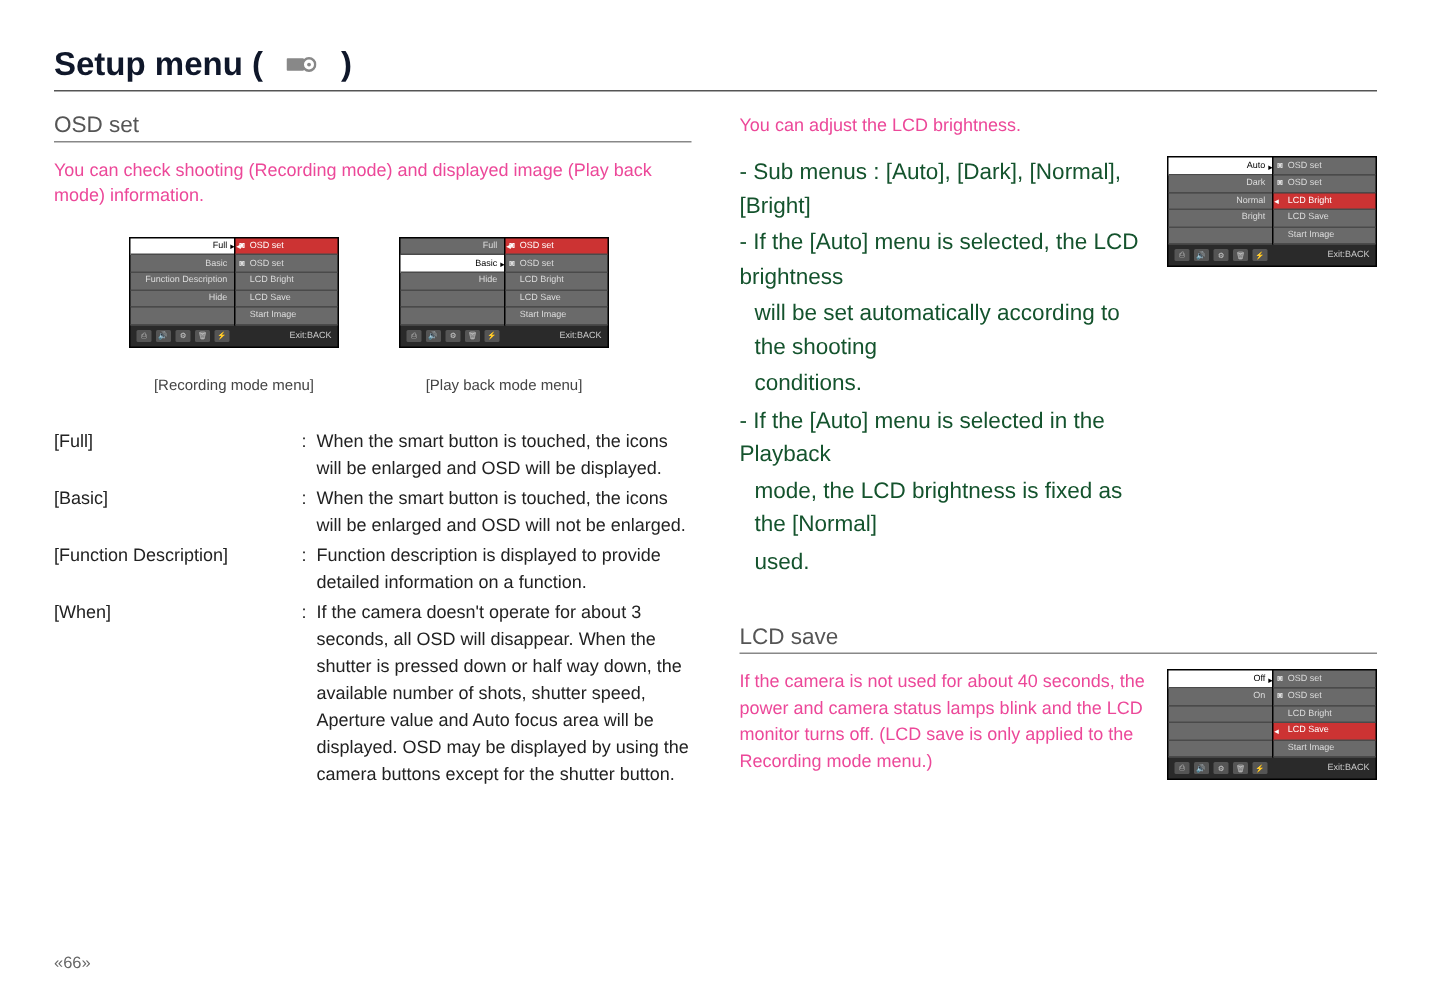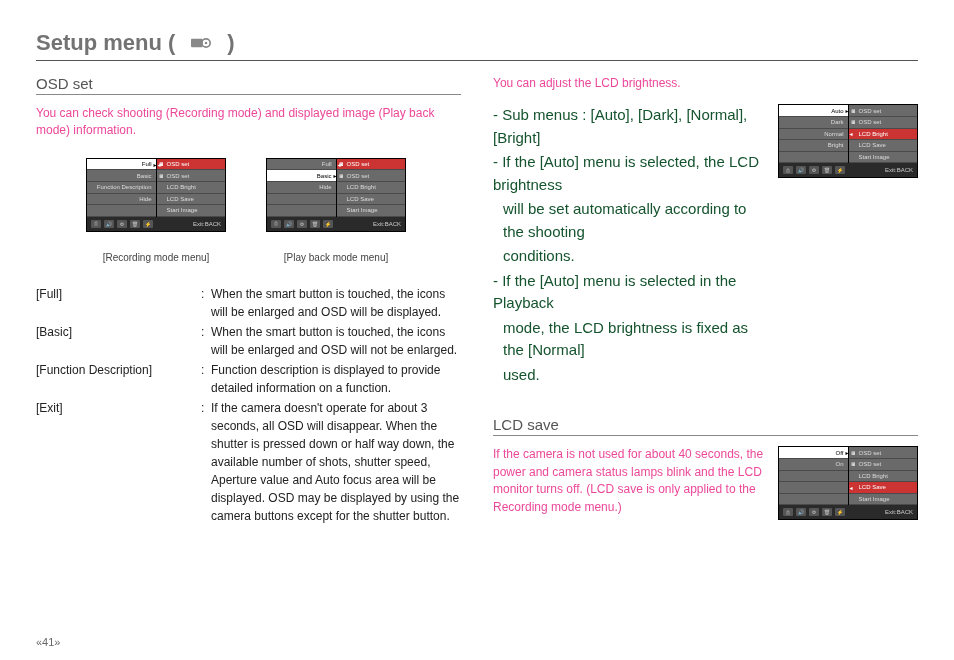--- a/index.html
+++ b/index.html
@@ -8,21 +8,21 @@
     height: 660px;
     background: #fff;
     font-family: Arial, Helvetica, sans-serif;
     color: #333;
     position: relative;
     padding: 30px 36px 20px 36px;
   }
   .page-title {
     font-size: 22px;
     font-weight: bold;
-    color: #737373;
+    color: #0f172a;
     padding-bottom: 4px;
     border-bottom: 1.5px solid #555;
     margin-bottom: 14px;
     display: flex;
     align-items: center;
     gap: 16px;
   }
   .gear-icon {
     display: inline-flex;
     width: 20px; height: 14px;
@@ -236,21 +236,21 @@
           <div class="term">[Basic]</div>
           <div class="colon">:</div>
           <div class="desc">When the smart button is touched, the icons will be enlarged and OSD will not be enlarged.</div>
         </div>
         <div class="row">
           <div class="term">[Function Description]</div>
           <div class="colon">:</div>
           <div class="desc">Function description is displayed to provide detailed information on a function.</div>
         </div>
         <div class="row">
-          <div class="term">[Exit]</div>
+          <div class="term">[When]</div>
           <div class="colon">:</div>
           <div class="desc">If the camera doesn't operate for about 3 seconds, all OSD will disappear. When the shutter is pressed down or half way down, the available number of shots, shutter speed, Aperture value and Auto focus area will be displayed. OSD may be displayed by using the camera buttons except for the shutter button.</div>
         </div>
       </div>
   </div>
 
   <div class="col">
     <p class="intro" style="margin-bottom:12px">You can adjust the LCD brightness.</p>
 
     <div class="right-flex">
@@ -349,13 +349,13 @@
               <span>🗑</span>
               <span>⚡</span>
             </div>
             <span>Exit:BACK</span>
           </div>
         </div>
     </div>
   </div>
 </div>
 
-<div class="page-num">«41»</div>
+<div class="page-num">«66»</div>
 
 </body></html>

